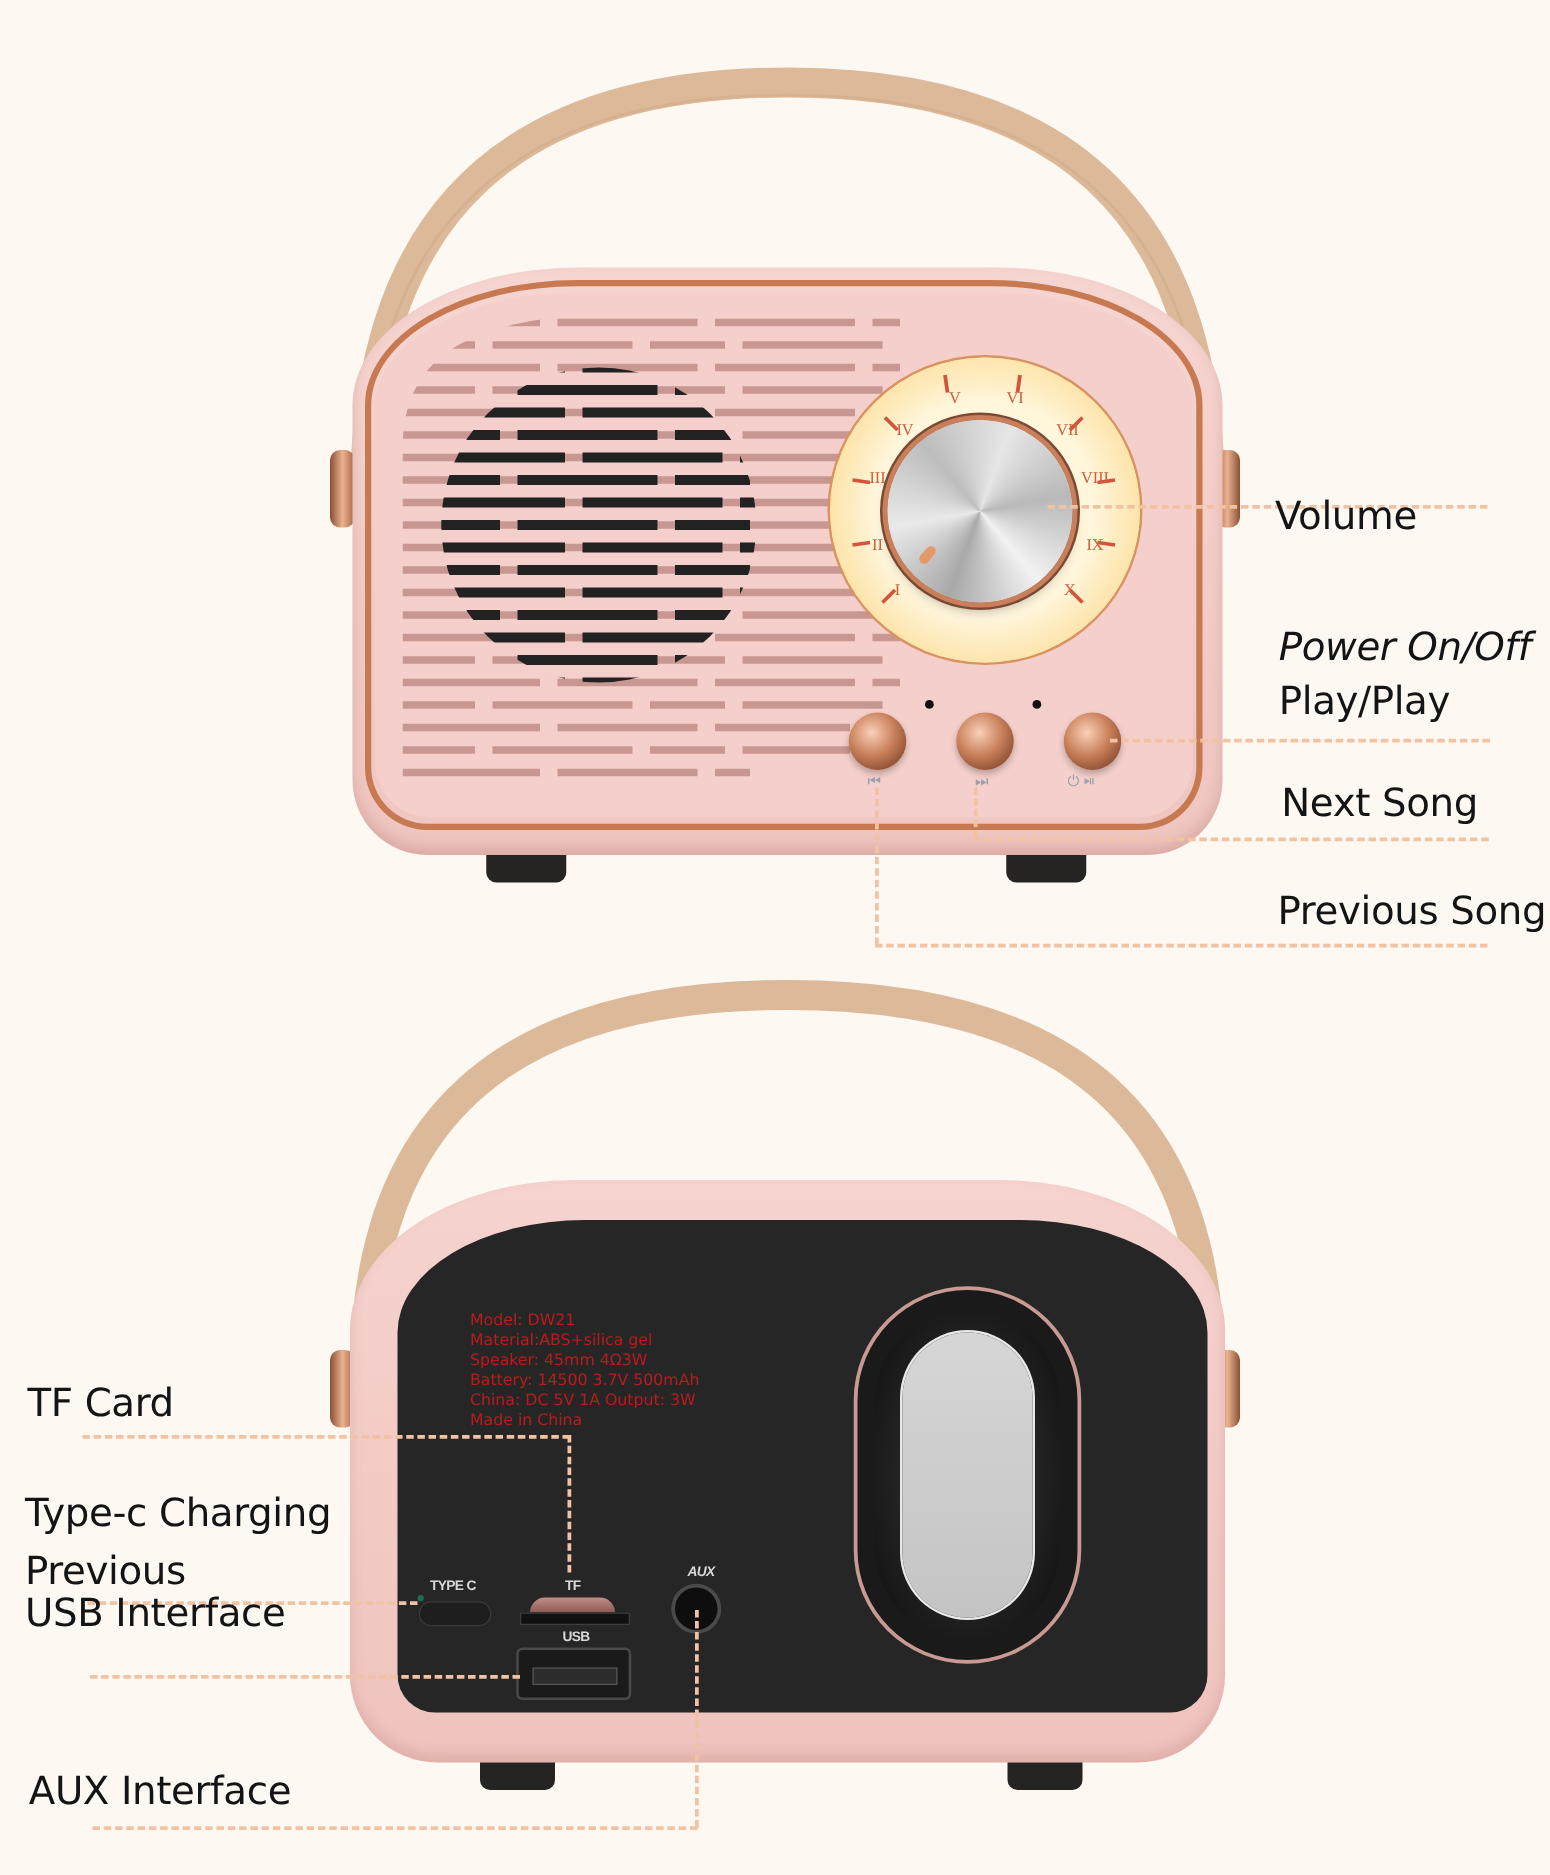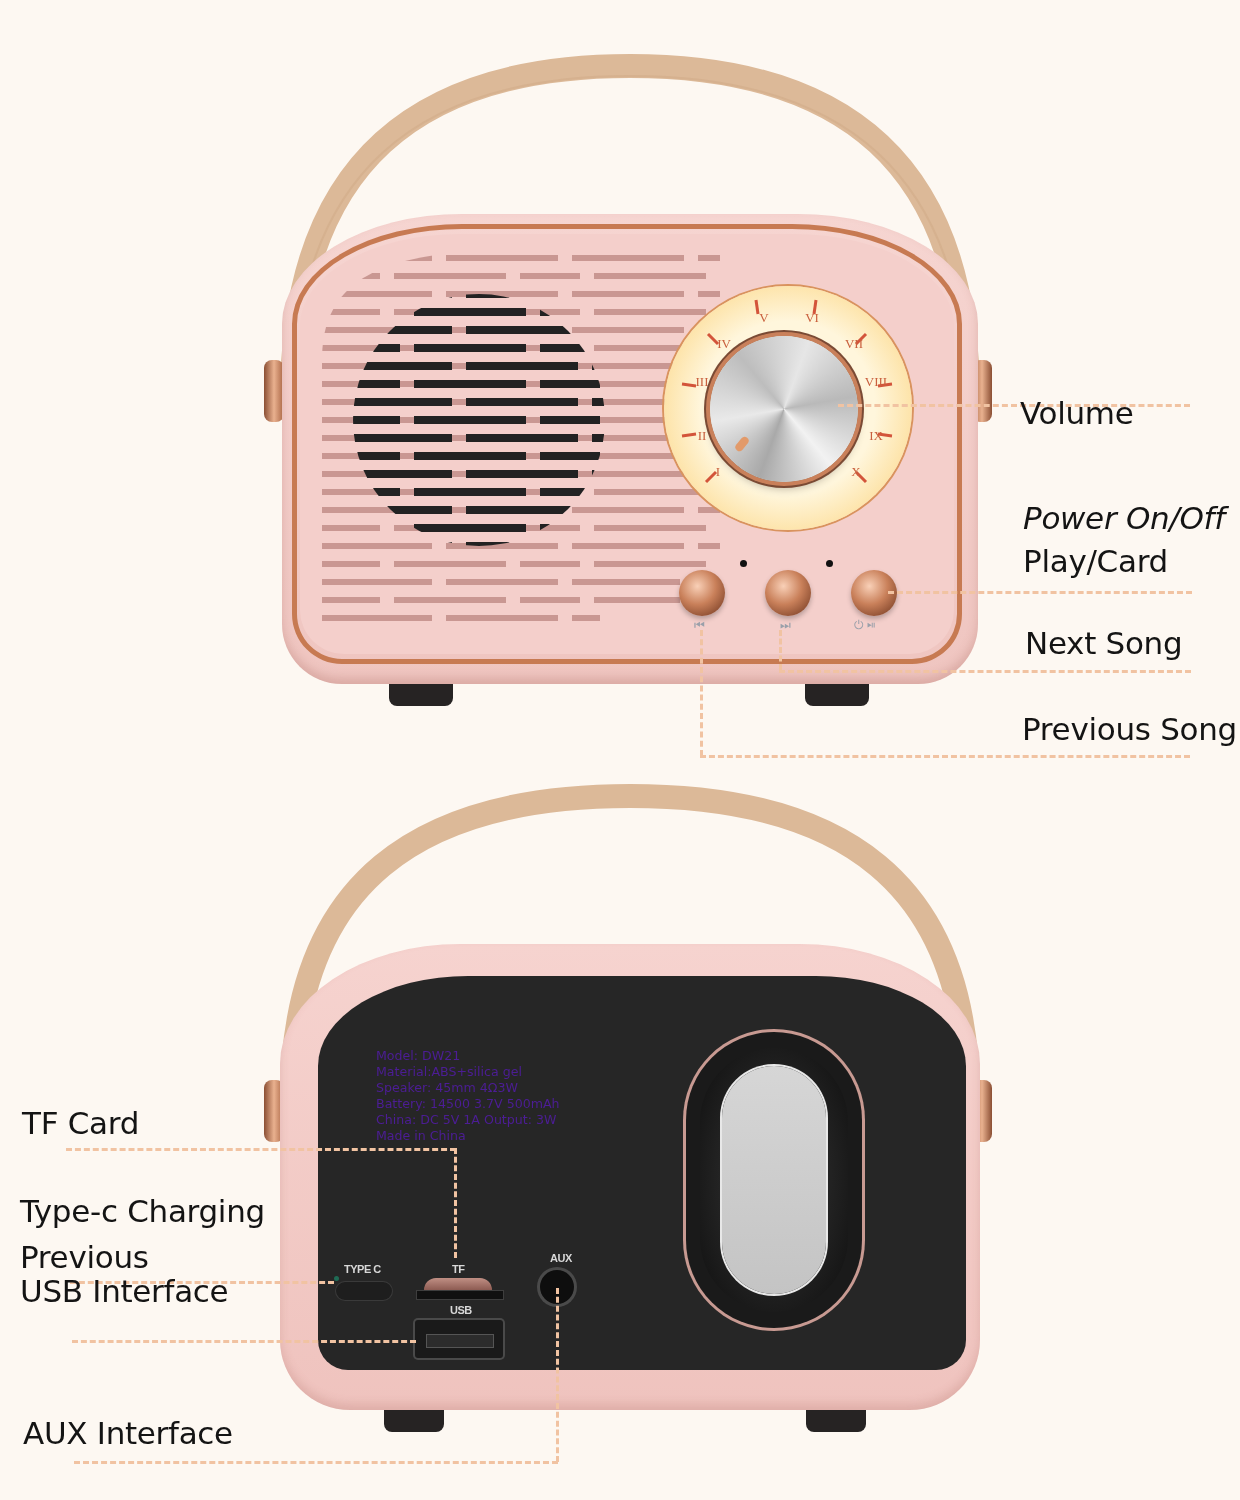--- a/index.html
+++ b/index.html
@@ -2,21 +2,21 @@
 <html><head>
 <meta charset="utf-8">
 <style>
   html,body{margin:0;padding:0;}
   body{width:1240px;height:1500px;background:#fdf8f2;position:relative;overflow:hidden;font-family:"DejaVu Sans","Liberation Sans",sans-serif;}
   .abs{position:absolute;}
   .label{position:absolute;color:#141414;font-size:31px;line-height:1.38;white-space:nowrap;letter-spacing:-0.3px;}
   .hdash{position:absolute;height:0;border-top:3px dashed #f1c3a2;}
   .vdash{position:absolute;width:0;border-left:3px dashed #f1c3a2;}
   svg{position:absolute;overflow:visible;}
-  .spec{position:absolute;left:376px;top:1048px;color:#4c1d95;font-size:12.6px;line-height:16px;white-space:nowrap;}
+  .spec{position:absolute;left:376px;top:1048px;color:#b91c1c;font-size:12.6px;line-height:16px;white-space:nowrap;}
   .port-label{position:absolute;color:#d8d8d8;font-size:11px;font-weight:bold;letter-spacing:-0.5px;font-family:"Liberation Sans",sans-serif;}
   .btn-icon{position:absolute;color:#9aa0aa;font-size:12px;letter-spacing:-2px;}
 </style>
 </head>
 <body>
 
 <div>
 
   <svg width="1240" height="800" style="left:0;top:0">
     <path d="M 292 400 C 292 160, 420 66, 630 66 C 840 66, 968 160, 968 400" fill="none" stroke="#dcb998" stroke-width="24" stroke-linecap="round"></path>
@@ -129,21 +129,21 @@
 
 <div class="hdash" style="left:838px;top:404px;width:352px;"></div>
 <div class="hdash" style="left:888px;top:591px;width:304px;"></div>
 <div class="vdash" style="left:779px;top:630px;height:40px;"></div>
 <div class="hdash" style="left:779px;top:670px;width:412px;"></div>
 <div class="vdash" style="left:700px;top:630px;height:126px;"></div>
 <div class="hdash" style="left:700px;top:755px;width:490px;"></div>
 
 <div class="label" style="left:1020px;top:356px;margin-top:36px;">Volume</div>
 <div class="label" style="left:1023px;top:497px;font-style:italic;">Power On/Off</div>
-<div class="label" style="left:1023px;top:540px;">Play/Card</div>
+<div class="label" style="left:1023px;top:540px;">Play/Play</div>
 <div class="label" style="left:1025px;top:622px;">Next Song</div>
 <div class="label" style="left:1022px;top:708px;">Previous Song</div>
 
 <div>
   <svg width="1240" height="1500" style="left:0;top:0">
     <path d="M 292 1100 C 292 880, 420 796, 630 796 C 840 796, 968 880, 968 1100" fill="none" stroke="#dcb998" stroke-width="24" stroke-linecap="round"></path>
   </svg>
   <div class="abs" style="left:264px;top:1080px;width:20px;height:62px;border-radius:8px;background:linear-gradient(90deg,#8b4f34,#e9b18f,#a86443);"></div>
   <div class="abs" style="left:972px;top:1080px;width:20px;height:62px;border-radius:8px;background:linear-gradient(90deg,#a86443,#e9b18f,#8b4f34);"></div>
   <div class="abs" style="left:384px;top:1404px;width:60px;height:28px;background:#262323;border-radius:0 0 8px 8px;"></div>
@@ -169,21 +169,21 @@
   <div class="abs" style="left:334px;top:1276px;width:5px;height:5px;border-radius:50%;background:#1f6b55;"></div>
 
   <span class="port-label" style="left:452px;top:1263px;">TF</span>
   <div class="abs" style="left:424px;top:1278px;width:68px;height:12px;border-radius:12px 12px 0 0;background:linear-gradient(180deg,#c08f84,#8d5b52);"></div>
   <div class="abs" style="left:416px;top:1290px;width:86px;height:8px;background:#111;border:1px solid #3e3e3e;"></div>
 
   <span class="port-label" style="left:450px;top:1304px;text-align:right;">USB</span>
   <div class="abs" style="left:415px;top:1320px;width:88px;height:38px;border-radius:3px;background:#1a1a1a;box-shadow:0 0 0 2px #4a4a4a;"></div>
   <div class="abs" style="left:426px;top:1334px;width:66px;height:12px;background:#2c2c2c;border:1px solid #555;"></div>
 
-  <span class="port-label" style="left:550px;top:1252px;">AUX</span>
+  <span class="port-label" style="left:550px;top:1252px;font-style:italic;">AUX</span>
   <div class="abs" style="left:540px;top:1270px;width:34px;height:34px;border-radius:50%;background:#0e0e0e;box-shadow:0 0 0 3px #4a4a4a;"></div>
 </div>
 
 <div class="hdash" style="left:66px;top:1148px;width:390px;"></div>
 <div class="vdash" style="left:454px;top:1148px;height:110px;"></div>
 <div class="hdash" style="left:70px;top:1281px;width:264px;"></div>
 <div class="hdash" style="left:72px;top:1340px;width:344px;"></div>
 <div class="vdash" style="left:556px;top:1288px;height:174px;"></div>
 <div class="hdash" style="left:74px;top:1461px;width:484px;"></div>
 

